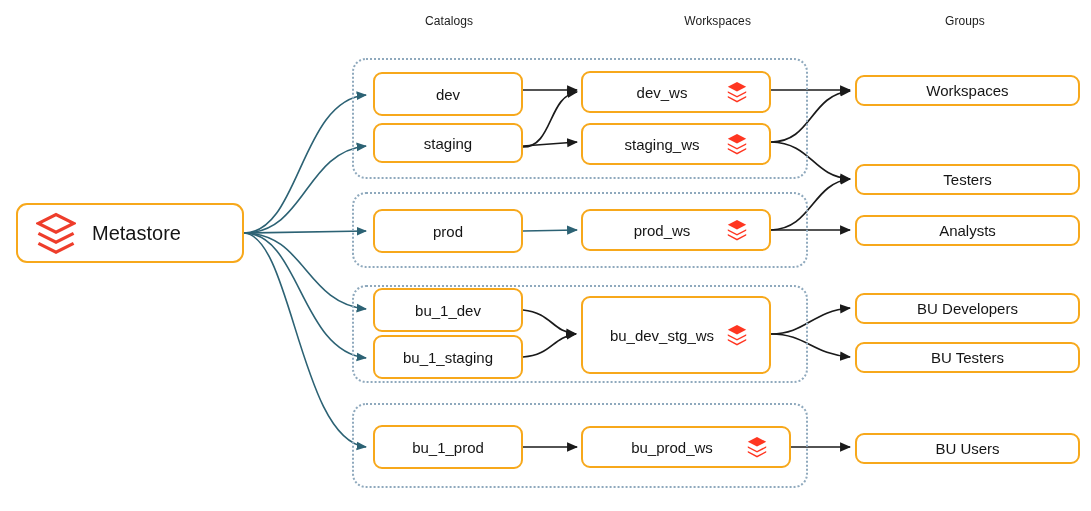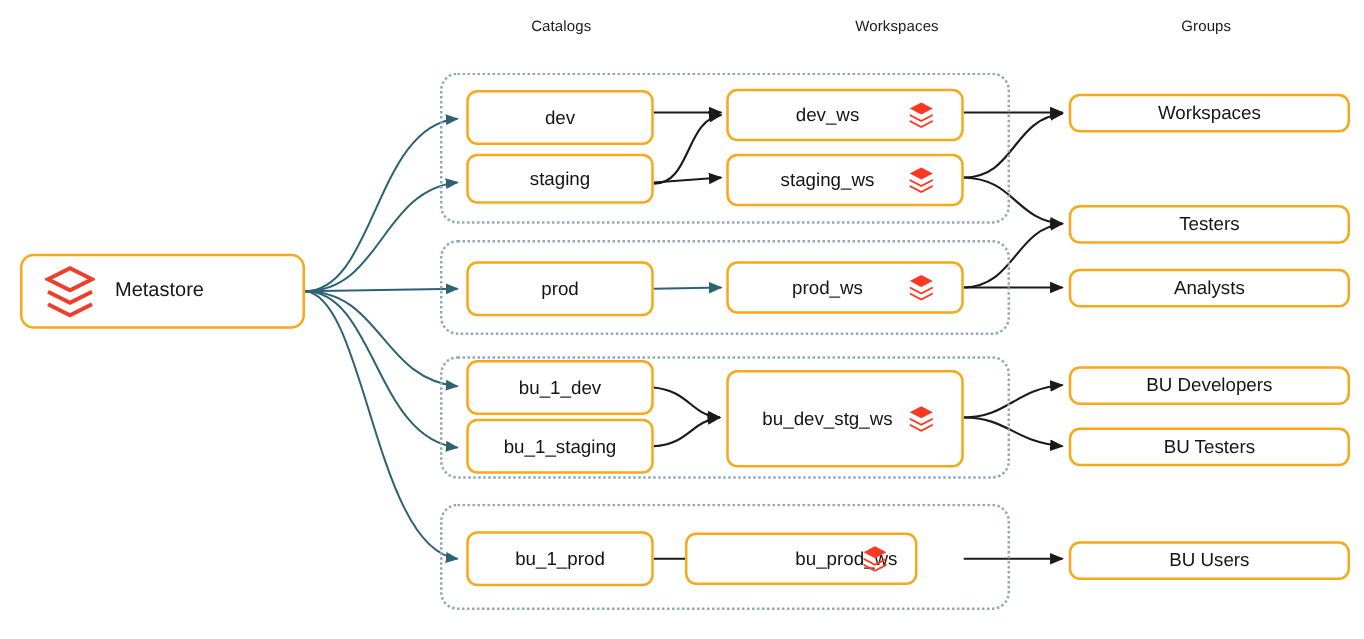--- a/index.html
+++ b/index.html
@@ -53,21 +53,21 @@
     box-sizing:border-box;
     border:2.5px solid #F7A81B;
     border-radius:11px;
     background:#fff;
     display:flex;
     align-items:center;
     gap:16px;
     padding-left:18px;
   }
   .metastore .mlogo{width:40px;height:44px;flex:0 0 auto;}
-  .metastore .mlabel{font-size:16px;color:#151515;}
+  .metastore .mlabel{font-size:20px;color:#151515;}
 </style>
 </head>
 <body>
 
 <div id="stage">
 
   <svg id="wires" viewBox="0 0 1091 511">
     <defs>
       <marker id="ah-dark" viewBox="0 0 10 10" refX="9" refY="5" markerWidth="6.5" markerHeight="6.5" orient="auto-start-reverse">
         <path d="M 0 0.8 L 10 5 L 0 9.2 z" fill="#1a1a1a"></path>
@@ -183,21 +183,21 @@
     <span class="lbl" style="position:relative;left:-14px;">bu_dev_stg_ws</span>
     <svg class="dbx" viewBox="0 0 100 108">
       <g fill="#FF3621">
         <path d="M4 28 L50 4 L96 28 L50 52 z"></path>
         <path d="M4 50 L50 74 L96 50 L96 58 L50 82 L4 58 z"></path>
         <path d="M4 74 L50 98 L96 74 L96 82 L50 106 L4 82 z"></path>
       </g>
     </svg>
   </div>
 
-  <div class="node with-icon" style="left:548px;top:426px;width:186px;height:42px;justify-content:flex-end;">
+  <div class="node with-icon" style="left:581px;top:426px;width:210px;height:42px;">
     <span class="lbl" style="position:relative;left:-14px;">bu_prod_ws</span>
     <svg class="dbx" viewBox="0 0 100 108">
       <g fill="#FF3621">
         <path d="M4 28 L50 4 L96 28 L50 52 z"></path>
         <path d="M4 50 L50 74 L96 50 L96 58 L50 82 L4 58 z"></path>
         <path d="M4 74 L50 98 L96 74 L96 82 L50 106 L4 82 z"></path>
       </g>
     </svg>
   </div>
 

